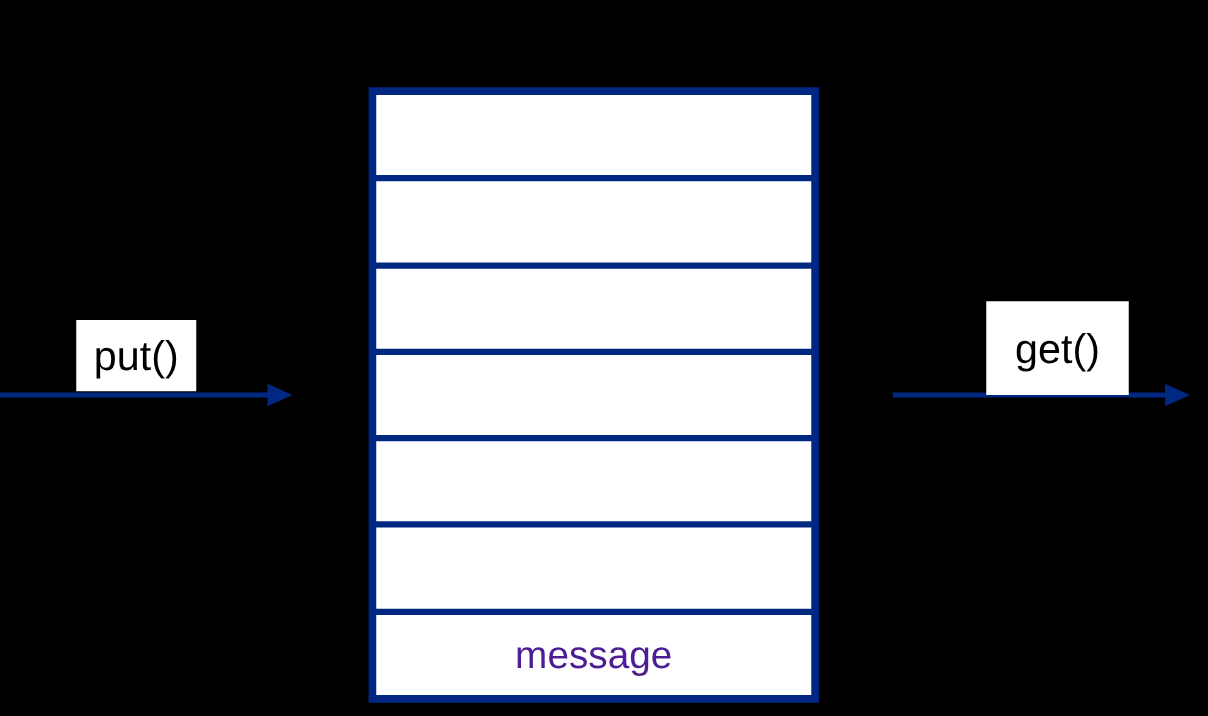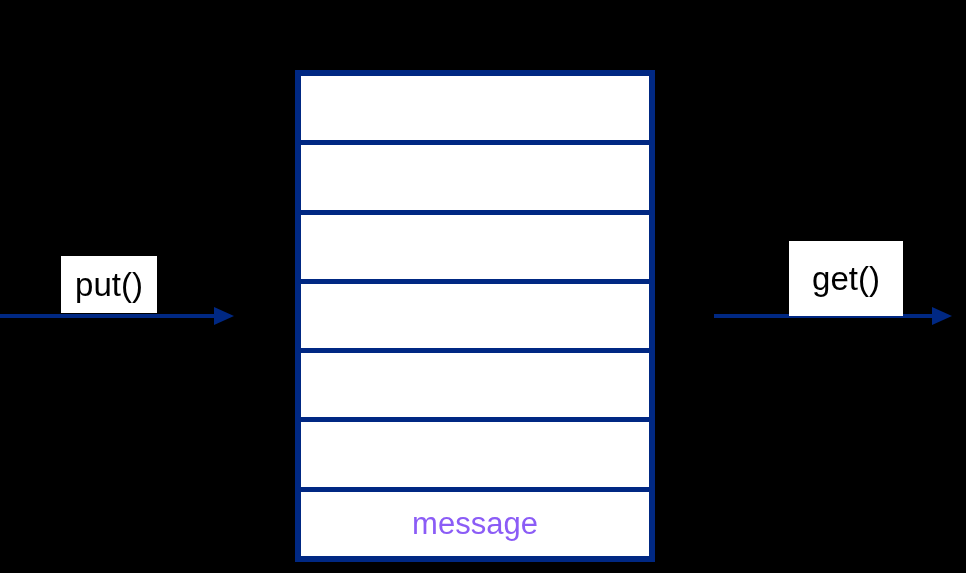--- a/index.html
+++ b/index.html
@@ -33,21 +33,21 @@
     flex-direction: column;
   }
   .queue-cell {
     flex: 1 1 0;
     background: #ffffff;
     box-sizing: border-box;
     margin-bottom: 5px;
     display: flex;
     align-items: center;
     justify-content: center;
-    color: #8b5cf6;
+    color: #4c1d95;
     font-size: 31px;
     line-height: 1;
   }
   .queue-cell:last-child {
     margin-bottom: 0;
   }
 
   
   .arrow {
     position: absolute;

